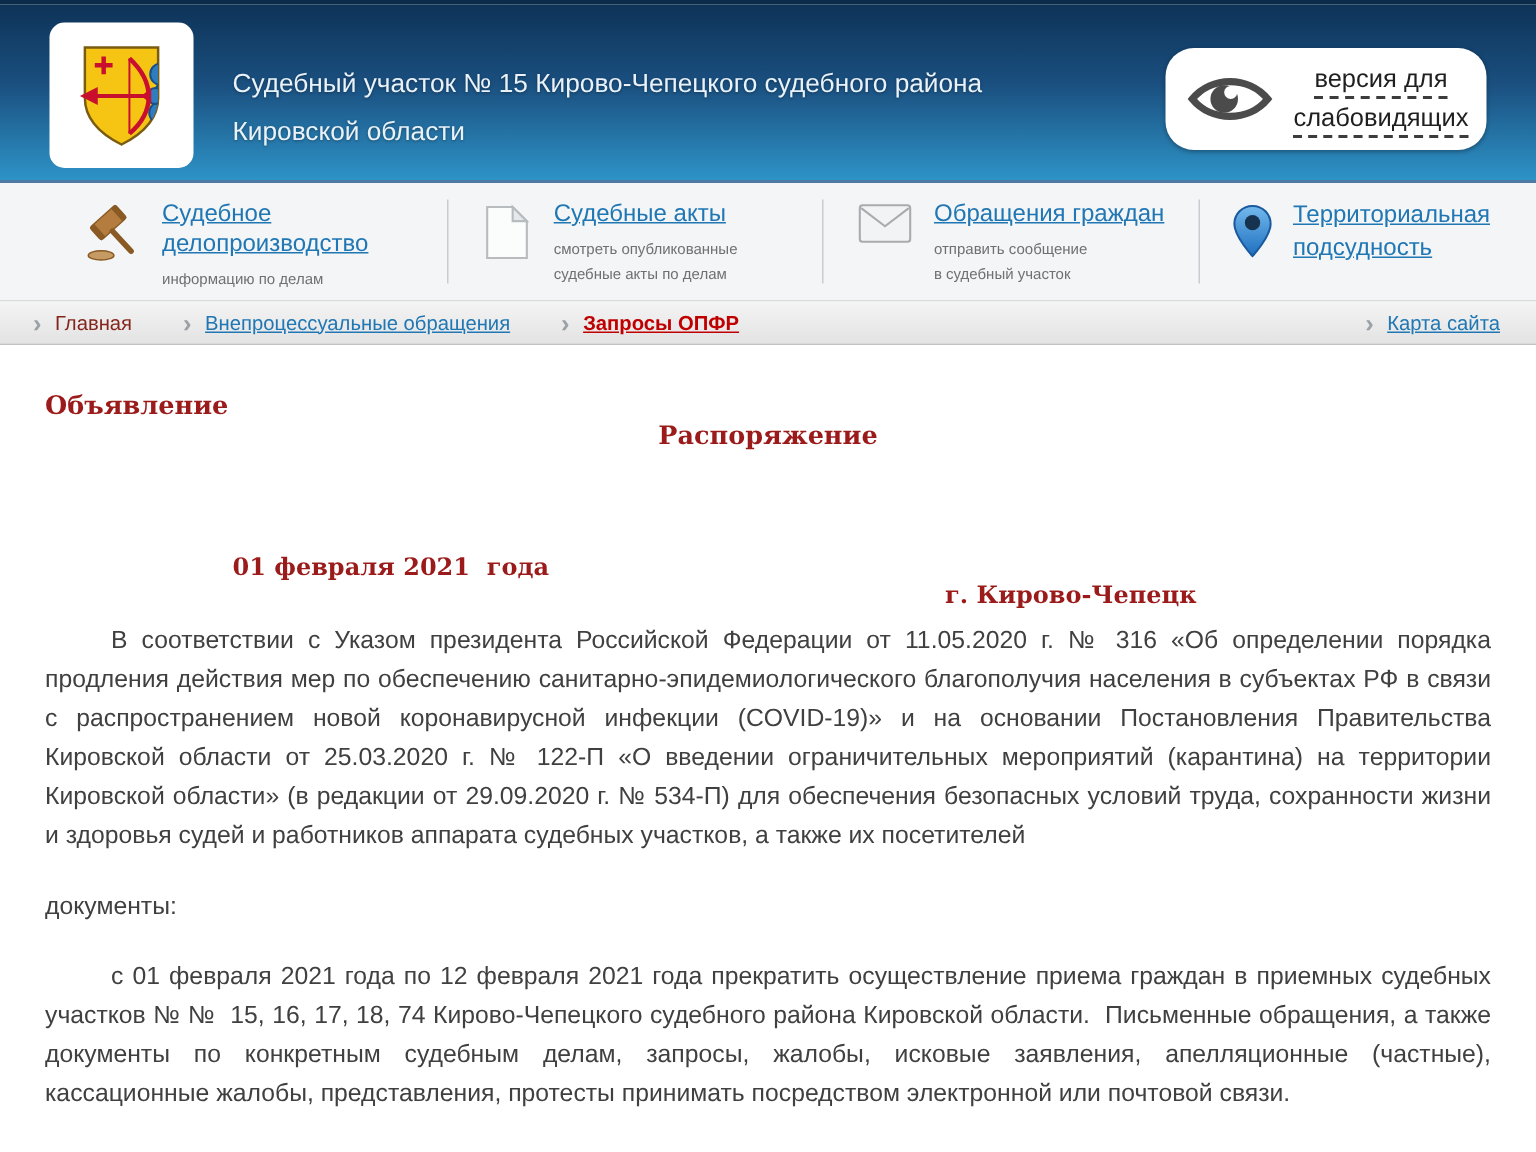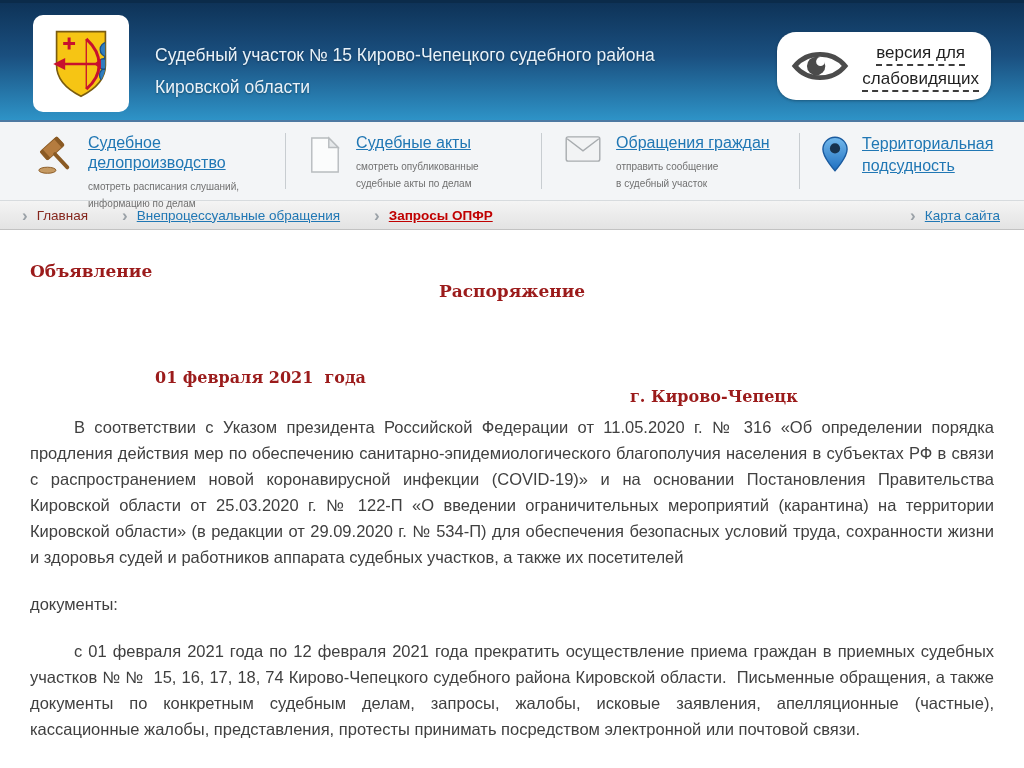--- a/index.html
+++ b/index.html
@@ -35,21 +35,21 @@
   }
   .a11y-text { margin-left: auto; text-align: center; font-size: 17px; color: #1f1f1f; line-height: 26px; }
   .a11y-text span { display: inline-block; border-bottom: 2px dashed #3c3c3c; line-height: 22px; }
 
   
   .services {
     height: 79px;
     background: #f3f5f7;
     border-bottom: 1px solid #d7dbde;
     display: flex; align-items: center;
-    padding-left: 36px;
+    padding-left: 56px;
   }
   .service {
     display: flex; align-items: flex-start;
     padding-right: 22px; height: 56px;
   }
   .service + .service { border-left: 1px solid #c8cdd1; padding-left: 22px; }
   .service .svc-icon { flex: 0 0 auto; margin-right: 14px; margin-top: 2px; }
   .svc-link {
     color: #2077b4; font-size: 16px; text-decoration: underline; cursor: pointer;
     display: inline-block; line-height: 20px;
@@ -162,21 +162,20 @@
         <rect x="5" y="7" width="24" height="12" rx="2" fill="#b57c3f" stroke="#8a5a24"></rect>
         <rect x="5" y="7" width="4" height="12" fill="#8a5a24"></rect>
         <rect x="25" y="7" width="4" height="12" fill="#8a5a24"></rect>
       </g>
       <path d="M20 19 L33 33" stroke="#8a5a24" stroke-width="4" stroke-linecap="round"></path>
       <ellipse cx="12" cy="36" rx="9" ry="3.2" fill="#c59a63" stroke="#8a5a24"></ellipse>
     </svg>
     <div>
       <span class="svc-link">Судебное делопроизводство</span>
       <div class="svc-desc">
-        <div>смотреть расписания слушаний,</div>
         <div>информацию по делам</div>
       </div>
     </div>
   </div>
 
   <div class="service svc-2">
     <svg class="svc-icon" width="34" height="40" viewBox="0 0 36 42">
       <path d="M4 3 H22 L32 13 V39 H4 Z" fill="#fbfcfc" stroke="#b8bcbf" stroke-width="1.5"></path>
       <path d="M22 3 L22 13 H32 Z" fill="#e6e9eb" stroke="#b8bcbf" stroke-width="1.5"></path>
     </svg>

